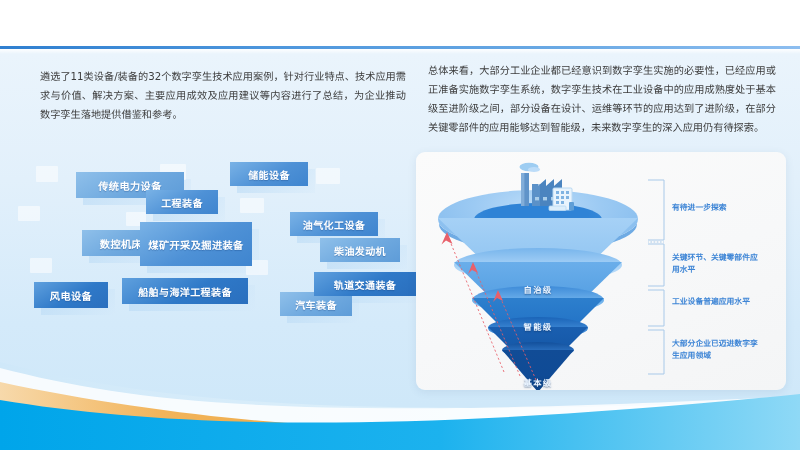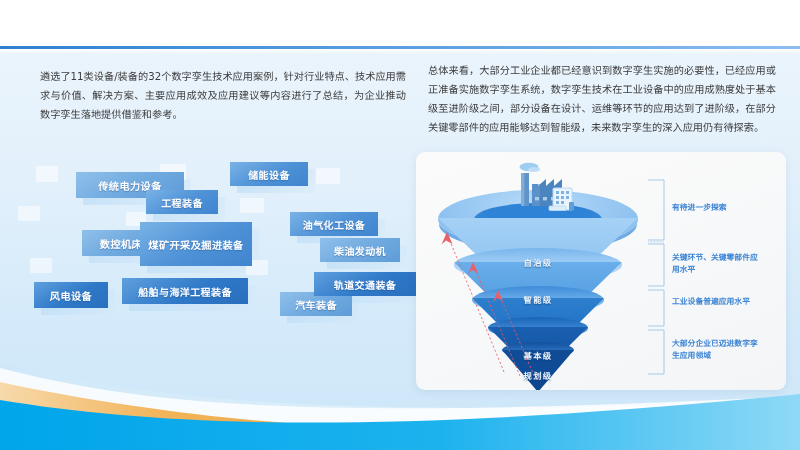--- a/index.html
+++ b/index.html
@@ -103,20 +103,21 @@
     position:absolute;
     clip-path:polygon(0% 0%,100% 0%,50% 100%);
   }
 
   .lvl-label{
     position:absolute;width:100%;text-align:center;
     color:#eaf4ff;font-size:8.4px;font-weight:bold;letter-spacing:1.3px;
     font-family:"DejaVu Sans","Liberation Sans",sans-serif;
     text-shadow:0 1px 1.5px rgba(10,45,95,.55);
     z-index:9;
+    margin-top:27px;
   }
 
   
   #factory{ position:absolute;left:72px;top:6px;width:70px;height:52px;z-index:10; }
 
   
   #arrows{ position:absolute;left:0;top:0;width:370px;height:238px;z-index:11;pointer-events:none; }
 
   
   #callouts{ position:absolute;left:232px;top:26px;width:136px;height:200px;z-index:12; }

